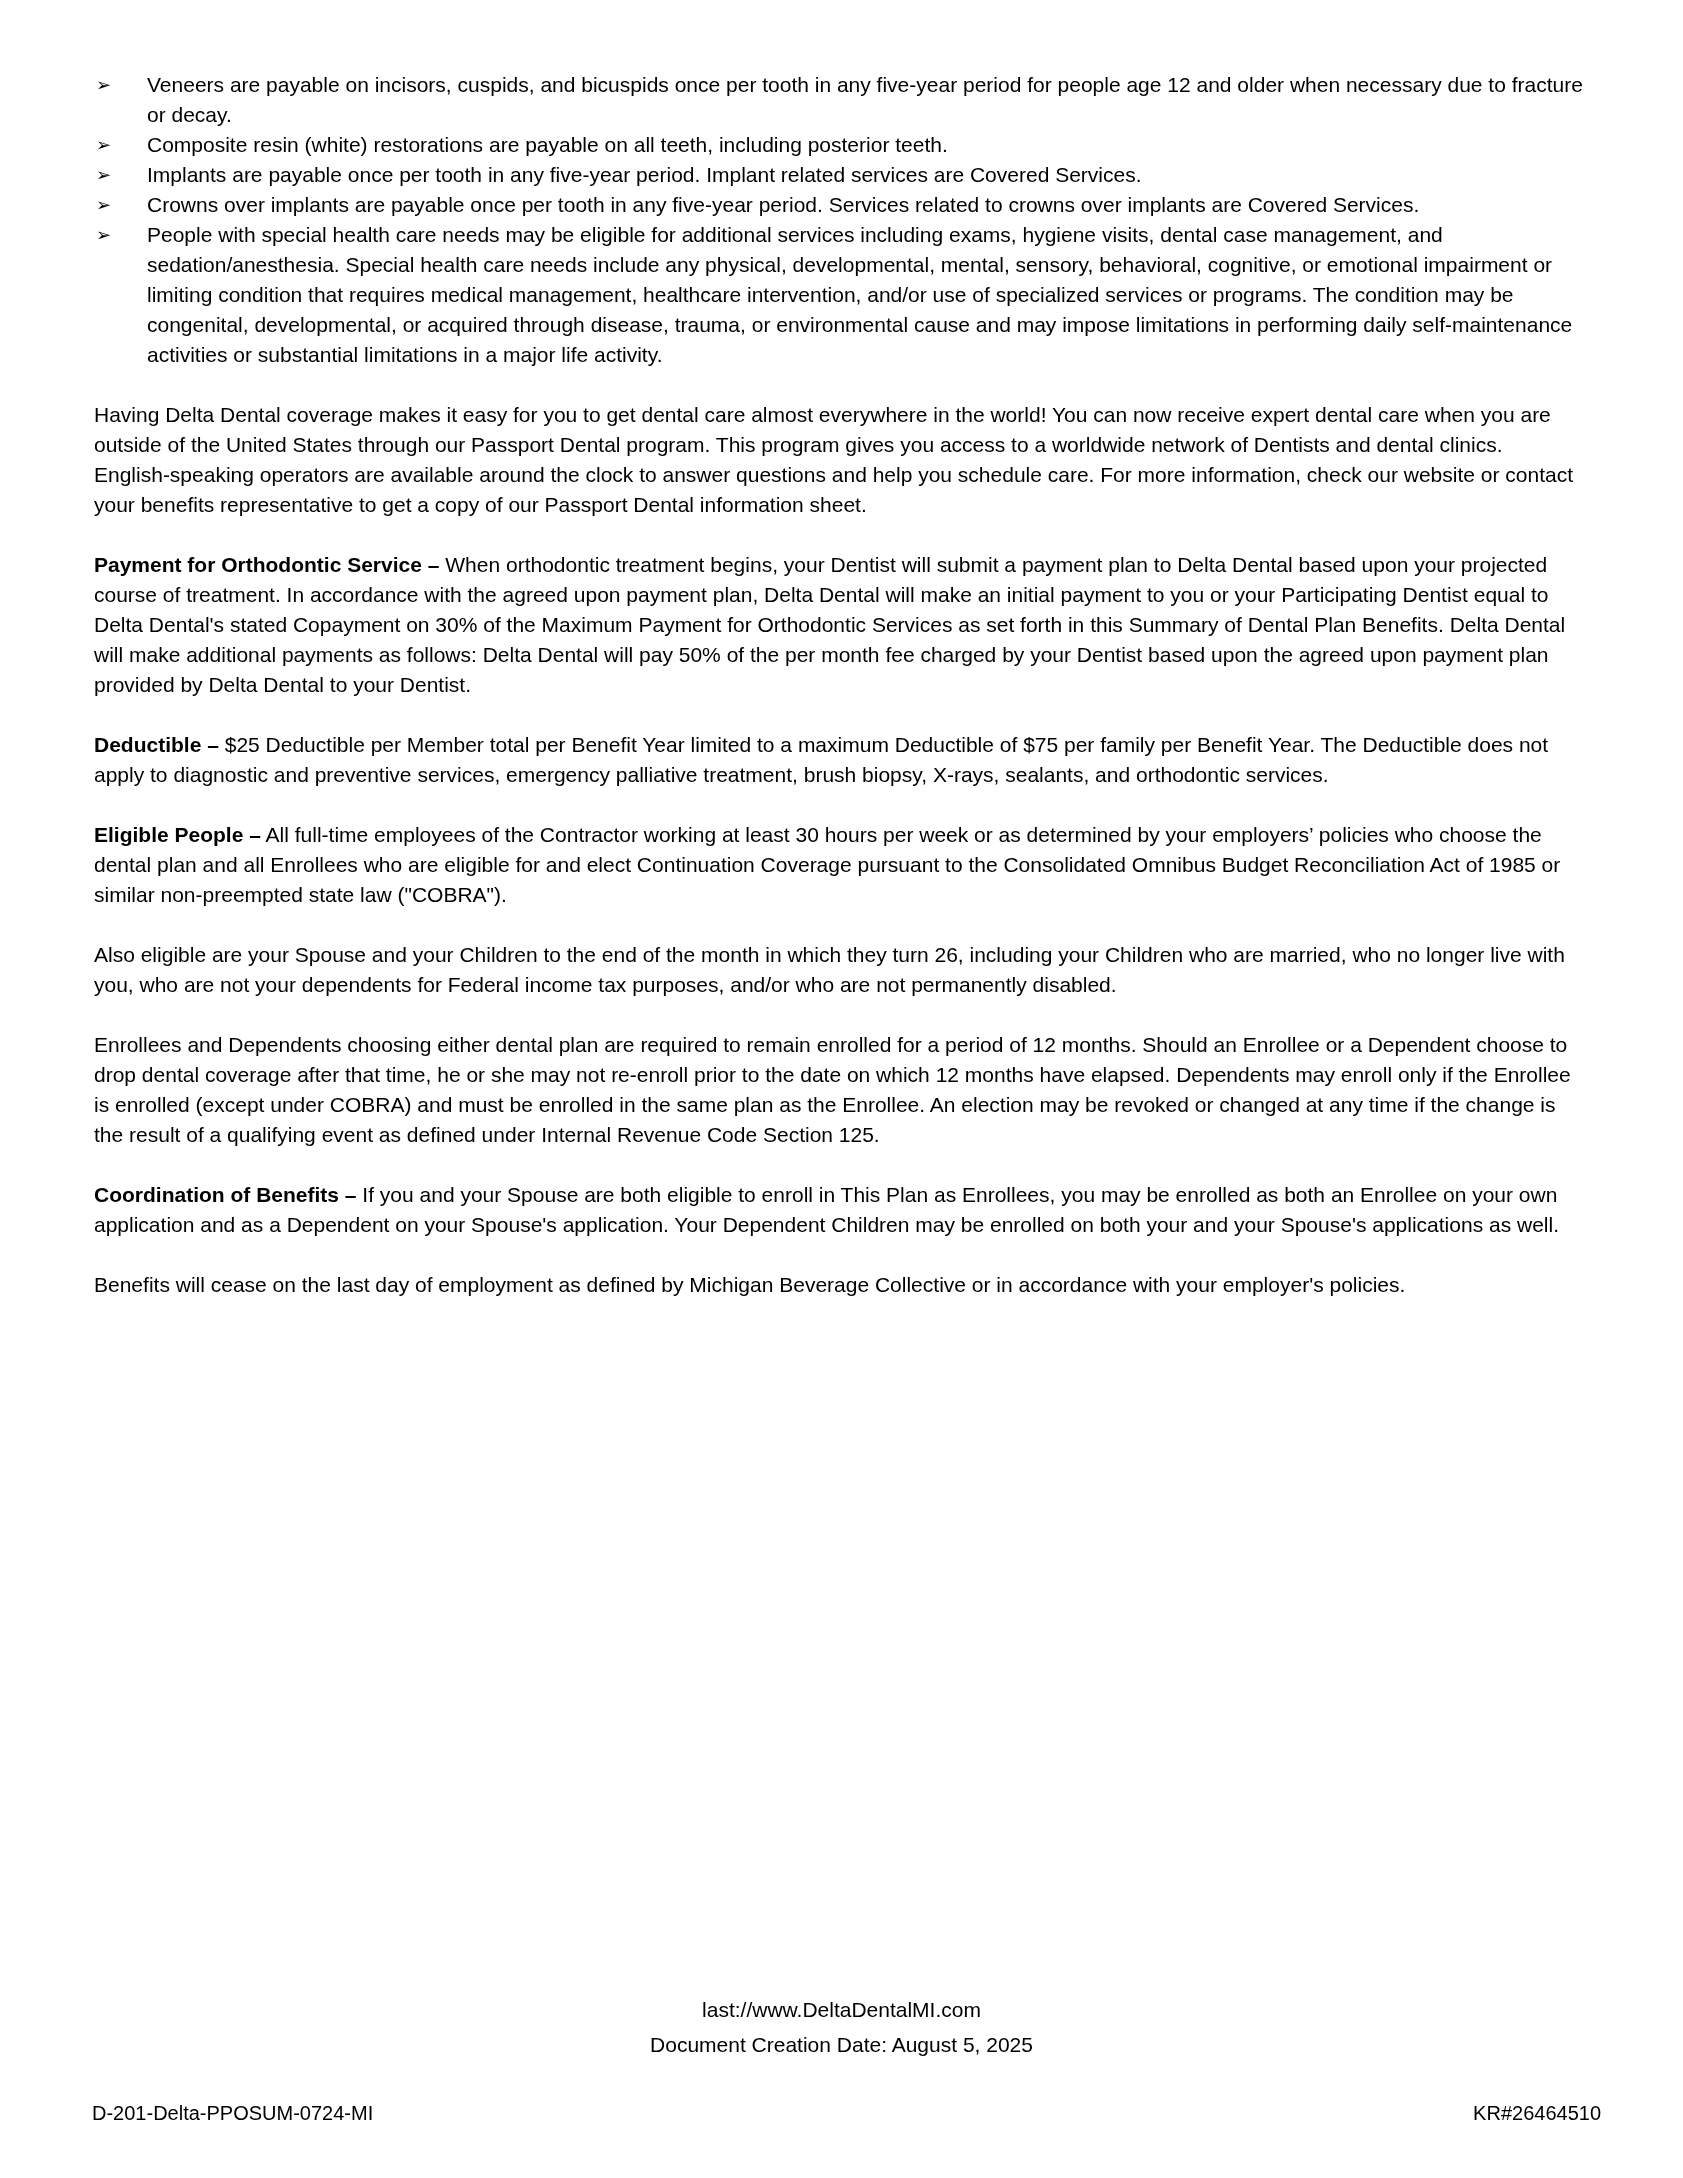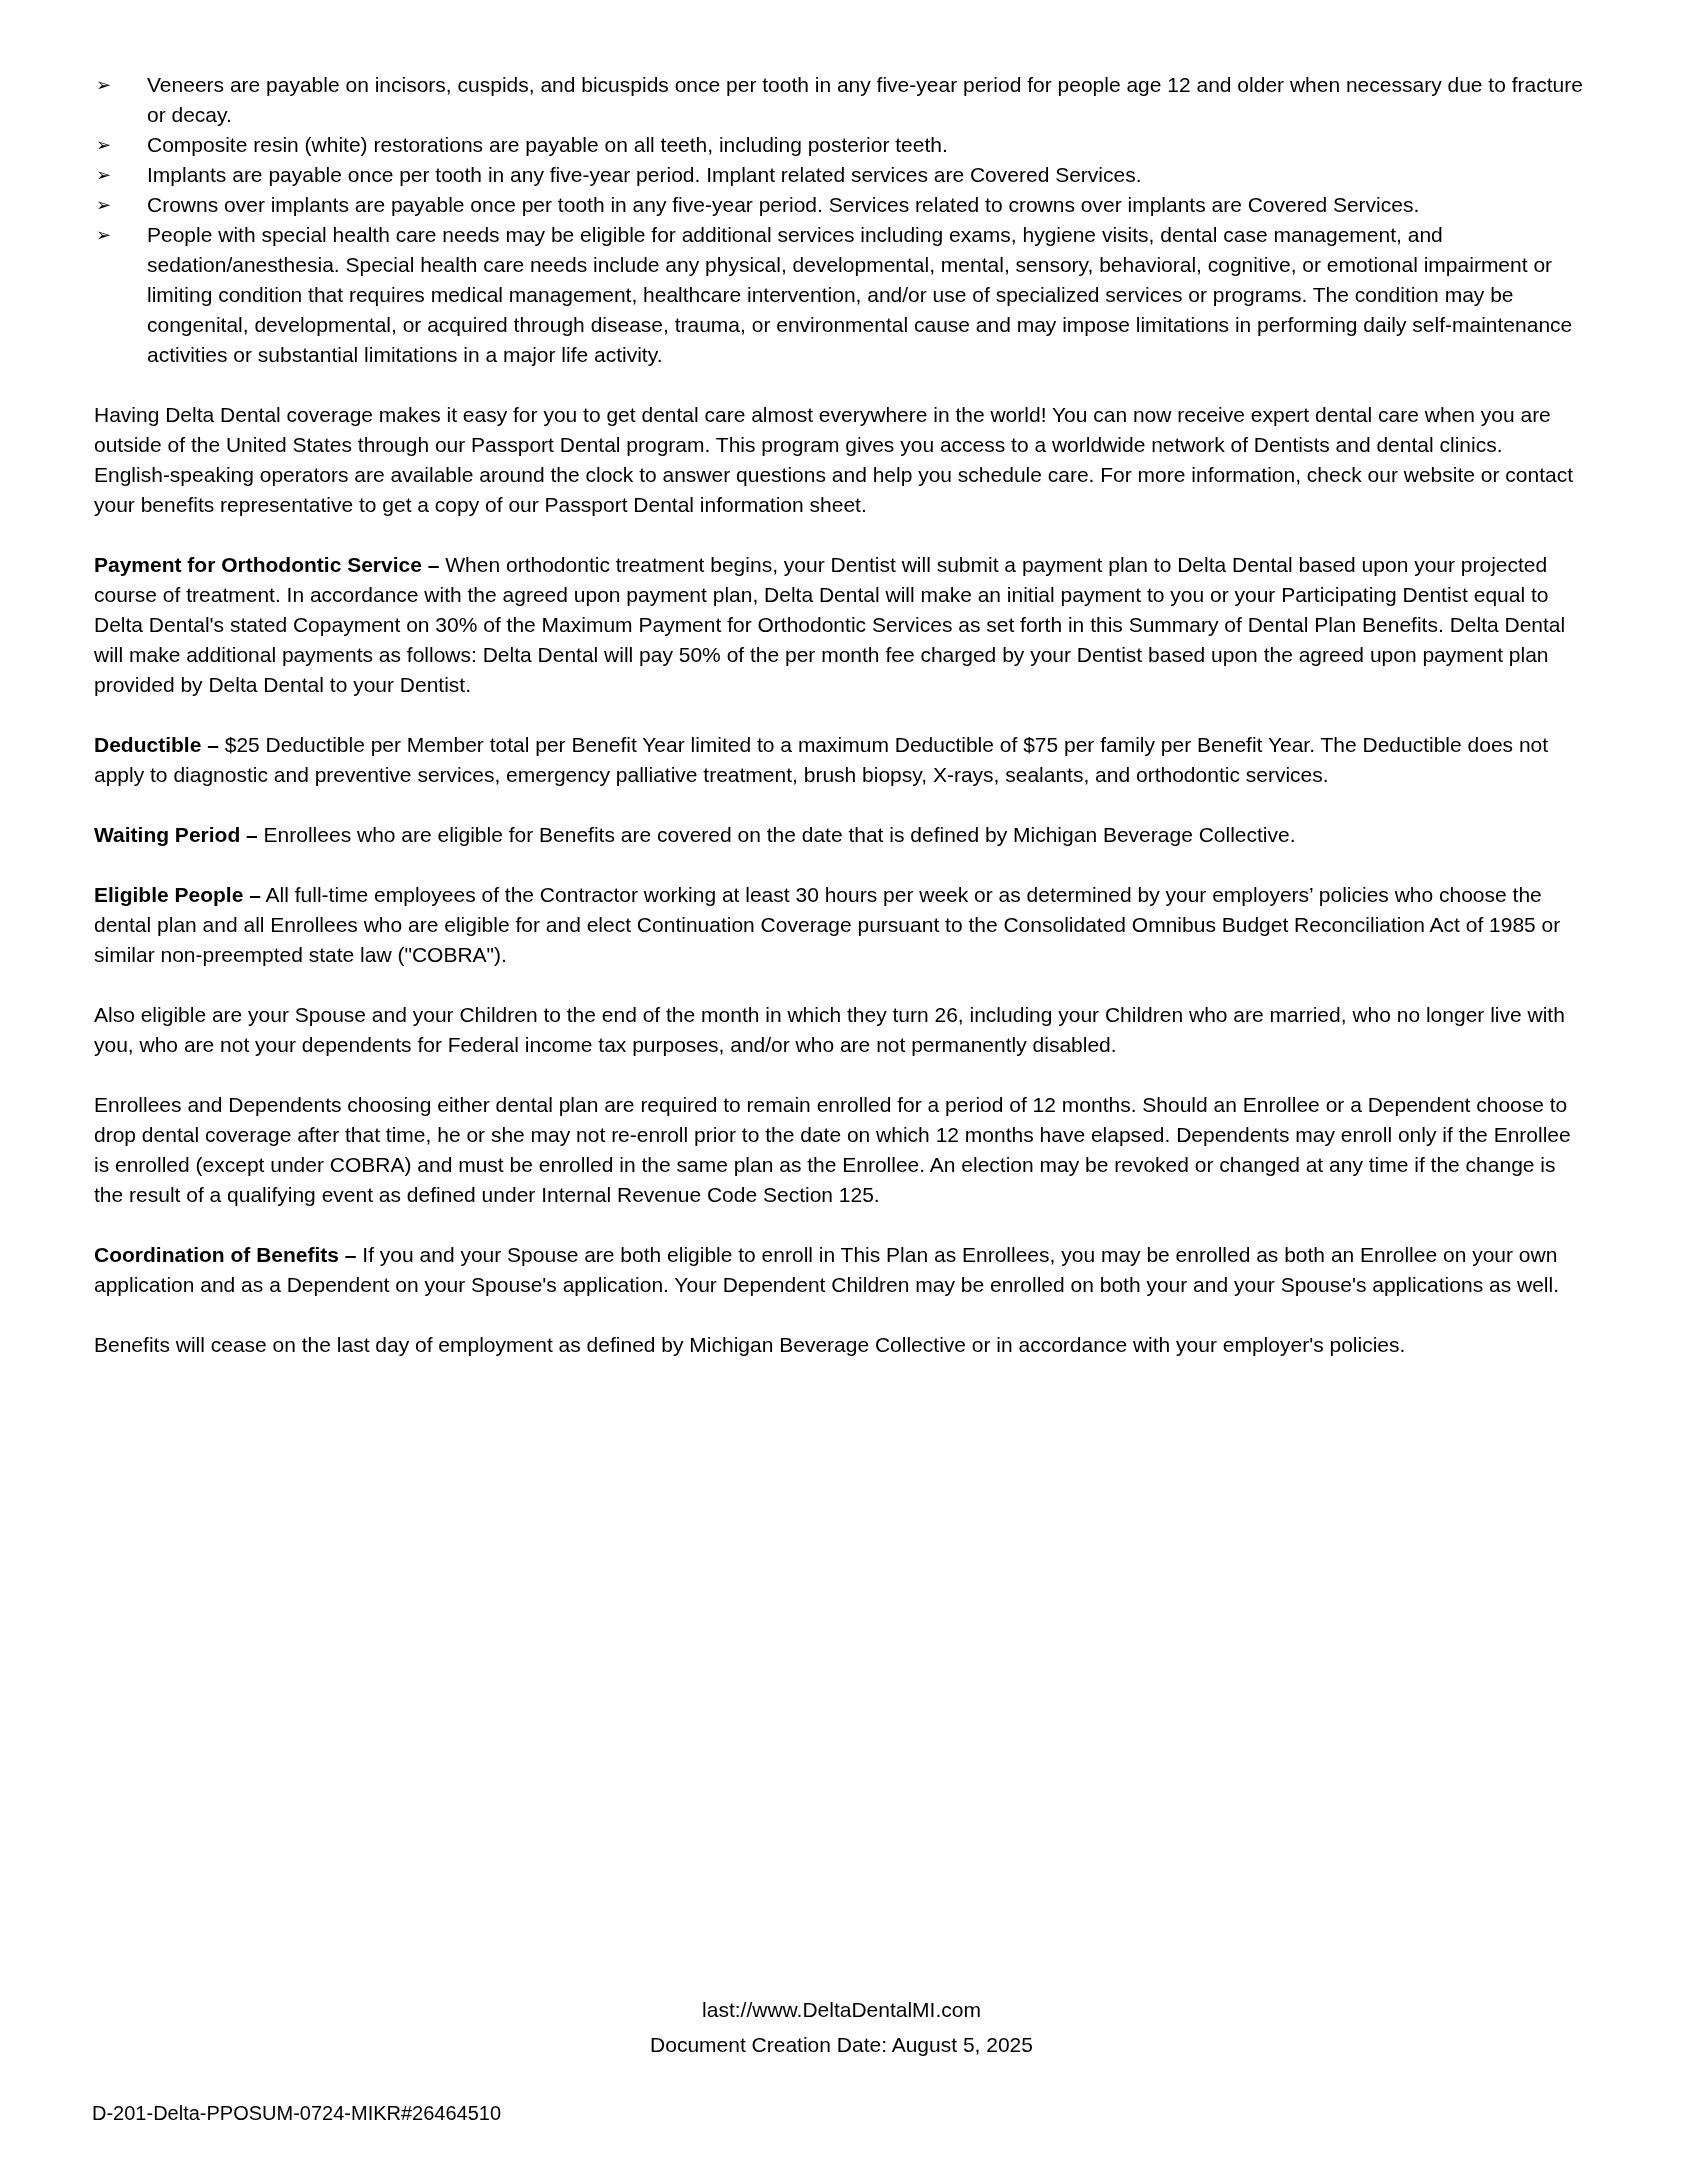--- a/index.html
+++ b/index.html
@@ -30,22 +30,23 @@
   .para { margin: 30px 16px 0 0; }
   .para b.lead { font-weight: bold; }
   .footer-center {
     position: absolute;
     top: 1992px; left: 0; right: 0;
     text-align: center;
     line-height: 35px;
   }
   .footer-ids {
     position: absolute;
-    top: 2101px; left: 92px; right: 99px;
+    top: 2101px; left: 92px; right: 82px;
     display: flex;
+    justify-content: space-between;
     font-size: 20px;
     line-height: 24px;
   }
 </style>
 </head>
 <body>
 
 <div class="content">
 
   <div class="bullet-list">
@@ -71,21 +72,20 @@
     </div>
   </div>
 
   <p class="para"><b class="lead"></b> <span>Having Delta Dental coverage makes it easy for you to get dental care almost everywhere in the world! You can now receive expert dental care when you are outside of the United States through our Passport Dental program. This program gives you access to a worldwide network of Dentists and dental clinics. English-speaking operators are available around the clock to answer questions and help you schedule care. For more information, check our website or contact your benefits representative to get a copy of our Passport Dental information sheet.</span></p>
 
 
   <p class="para"><b class="lead">Payment for Orthodontic Service –</b> <span>When orthodontic treatment begins, your Dentist will submit a payment plan to Delta Dental based upon your projected course of treatment. In accordance with the agreed upon payment plan, Delta Dental will make an initial payment to you or your Participating Dentist equal to Delta Dental's stated Copayment on 30% of the Maximum Payment for Orthodontic Services as set forth in this Summary of Dental Plan Benefits. Delta Dental will make additional payments as follows:  Delta Dental will pay 50% of the per month fee charged by your Dentist based upon the agreed upon payment plan provided by Delta Dental to your Dentist.</span></p>
 
   <p class="para"><b class="lead">Deductible –</b> <span>$25 Deductible per Member total per Benefit Year limited to a maximum Deductible of $75 per family per Benefit Year. The Deductible does not apply to diagnostic and preventive services, emergency palliative treatment, brush biopsy, X-rays, sealants, and orthodontic services.</span></p>
 
-  <p class="para"><b class="lead">Waiting Period –</b> <span>Enrollees who are eligible for Benefits are covered on the date that is defined by Michigan Beverage Collective.</span></p>
 
   <p class="para"><b class="lead">Eligible People –</b> <span>All full-time employees of the Contractor working at least 30 hours per week or as determined by your employers’ policies who choose the dental plan and all Enrollees who are eligible for and elect Continuation Coverage pursuant to the Consolidated Omnibus Budget Reconciliation Act of 1985 or similar non-preempted state law ("COBRA").</span></p>
 
   <p class="para"><b class="lead"></b> <span>Also eligible are your Spouse and your Children to the end of the month in which they turn 26, including your Children who are married, who no longer live with you, who are not your dependents for Federal income tax purposes, and/or who are not permanently disabled.</span></p>
 
   <p class="para"><b class="lead"></b> <span>Enrollees and Dependents choosing either dental plan are required to remain enrolled for a period of 12 months. Should an Enrollee or a Dependent choose to drop dental coverage after that time, he or she may not re-enroll prior to the date on which 12 months have elapsed. Dependents may enroll only if the Enrollee is enrolled (except under COBRA) and must be enrolled in the same plan as the Enrollee. An election may be revoked or changed at any time if the change is the result of a qualifying event as defined under Internal Revenue Code Section 125.</span></p>
 
   <p class="para"><b class="lead">Coordination of Benefits –</b> <span>If you and your Spouse are both eligible to enroll in This Plan as Enrollees, you may be enrolled as both an Enrollee on your own application and as a Dependent on your Spouse's application. Your Dependent Children may be enrolled on both your and your Spouse's applications as well.</span></p>
 
   <p class="para"><b class="lead"></b> <span>Benefits will cease on the last day of employment as defined by Michigan Beverage Collective or in accordance with your employer's policies.</span></p>

